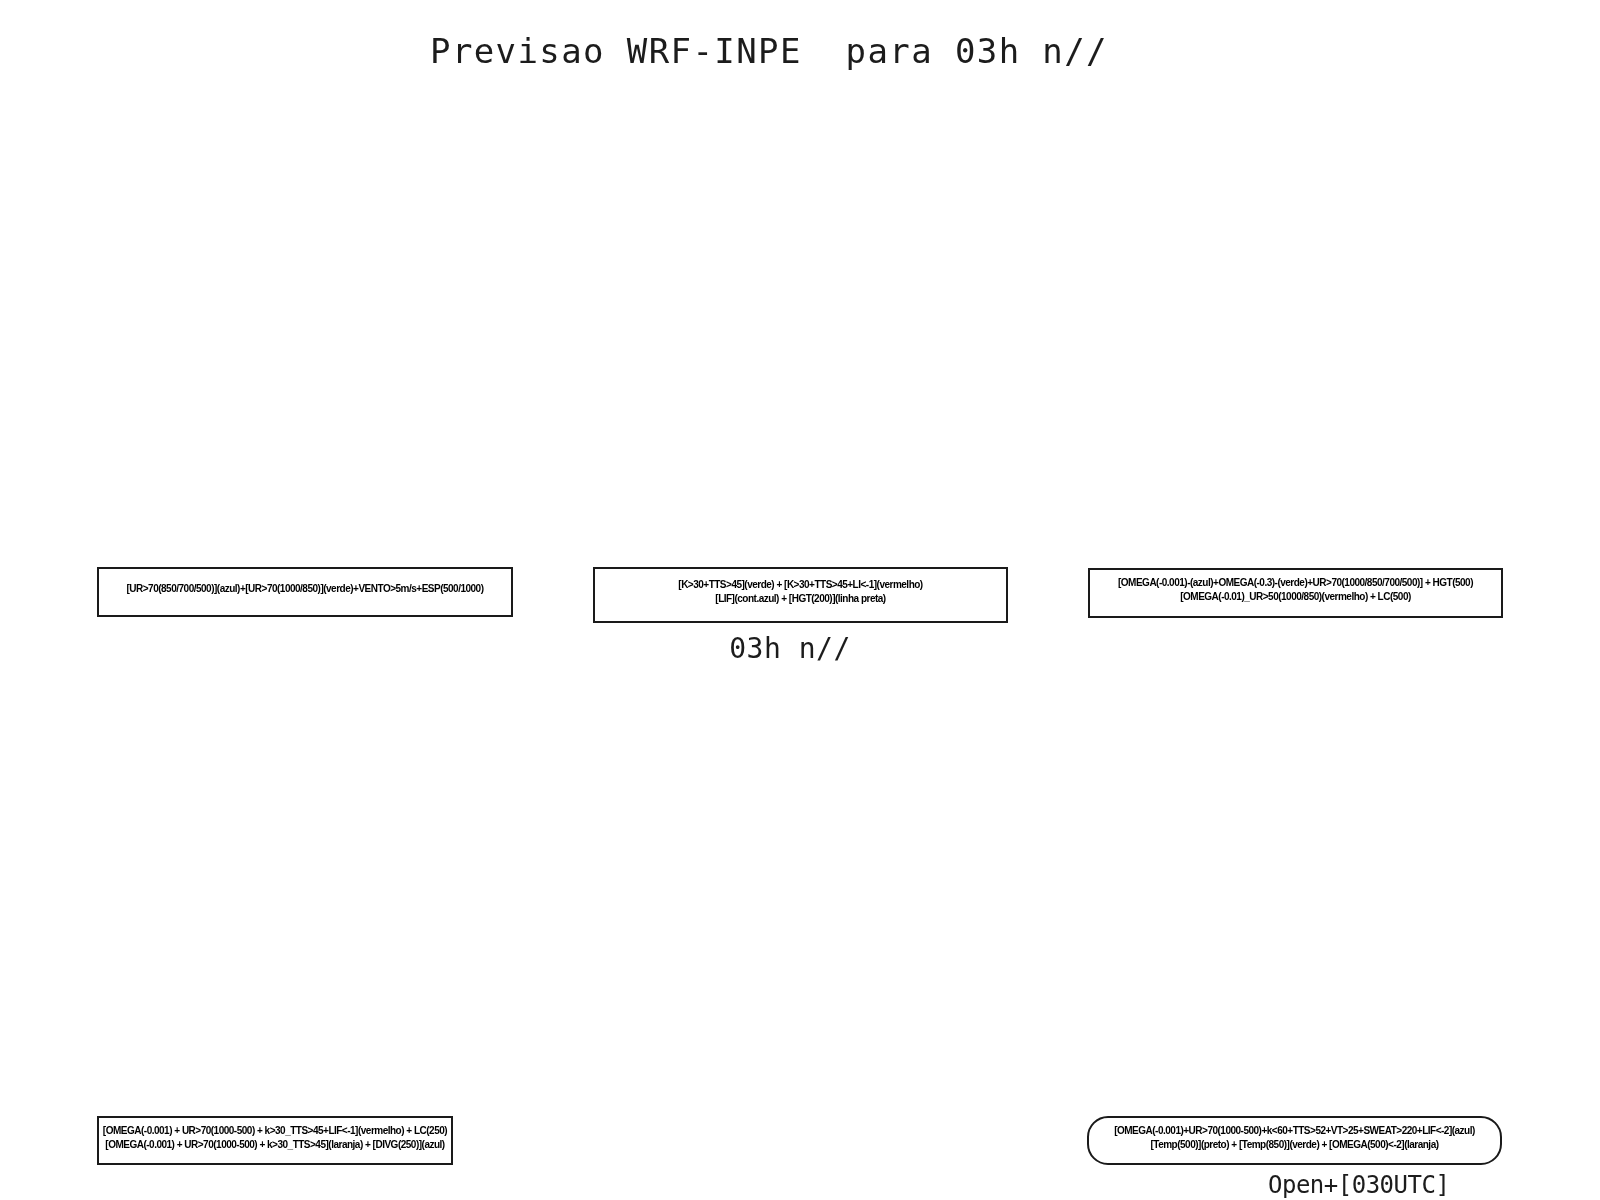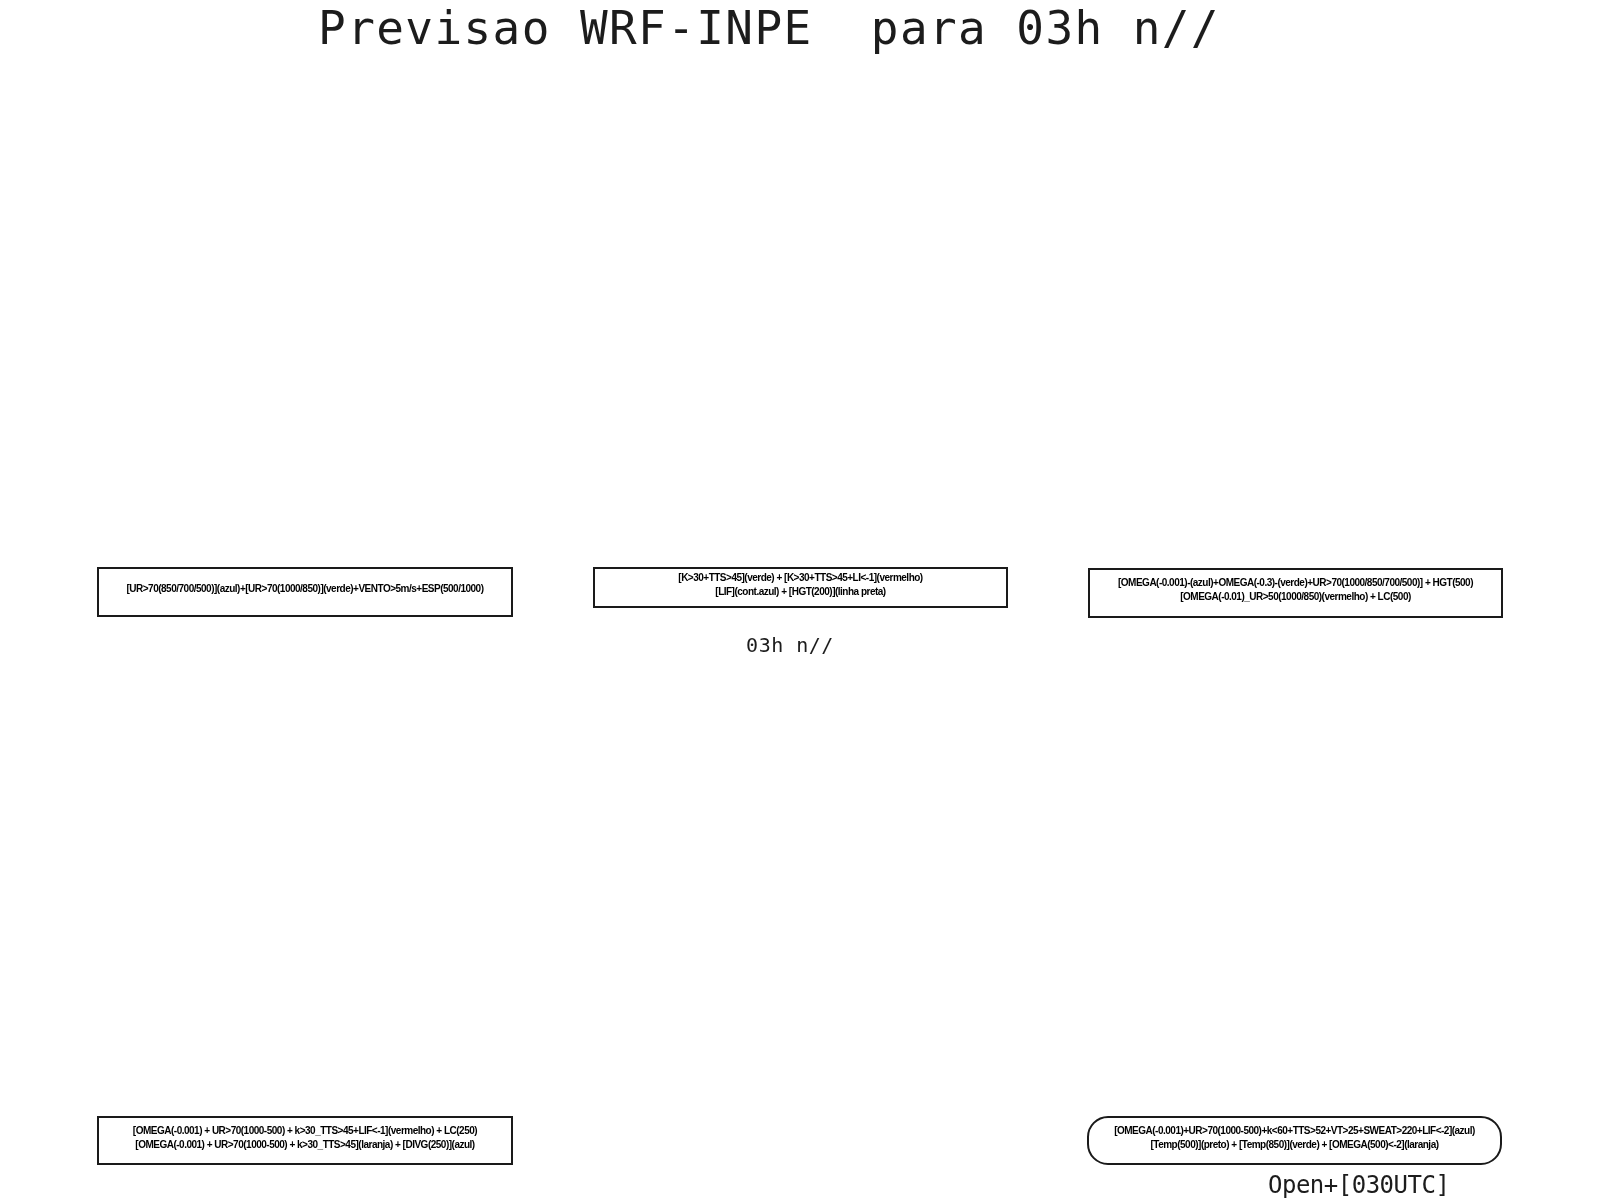--- a/index.html
+++ b/index.html
@@ -17,33 +17,33 @@
   }
   
   .stroked {
     font-family: "DejaVu Sans Mono", "Liberation Mono", monospace;
     font-weight: normal;
     color: #1c1c1c;
     white-space: pre;
   }
   .title {
     position: absolute;
-    top: 3px;
+    top: 33px;
     left: 769px;
     transform: translateX(-50%);
-    font-size: 46px;
+    font-size: 34px;
     letter-spacing: 1.4px;
     line-height: 1.1;
   }
   .center-label {
     position: absolute;
     top: 634px;
     left: 790px;
     transform: translateX(-50%);
-    font-size: 20px;
+    font-size: 28px;
     letter-spacing: 0.5px;
     line-height: 1.1;
   }
   .footer-label {
     position: absolute;
     top: 1172px;
     left: 1268px;
     font-size: 24px;
     letter-spacing: -0.5px;
     line-height: 1.1;
@@ -65,23 +65,23 @@
     font-family: "Liberation Sans", sans-serif;
     font-weight: bold;
     font-size: 10px;
     letter-spacing: -0.5px;
     line-height: 14px;
     white-space: nowrap;
     color: #000000;
   }
   
   #panel-top-left     { left:   97px; top:  567px; width: 416px; height: 50px; }
-  #panel-top-middle   { left:  593px; top:  567px; width: 415px; height: 41px; }
+  #panel-top-middle   { left:  593px; top:  567px; width: 415px; height: 56px; }
   #panel-top-right    { left: 1088px; top:  568px; width: 415px; height: 50px; }
-  #panel-bottom-left  { left:   97px; top: 1116px; width: 416px; height: 49px; }
+  #panel-bottom-left  { left:   97px; top: 1116px; width: 356px; height: 49px; }
   #panel-bottom-middle{ left:  585px; top: 1116px; width: 433px; height: 49px; }
   #panel-bottom-right { left: 1087px; top: 1116px; width: 415px; height: 49px; border-radius: 21px; }
 </style>
 </head>
 <body>
 
 <div class="canvas">
 
   <div class="stroked title">Previsao WRF-INPE  para 03h n//</div>
 

